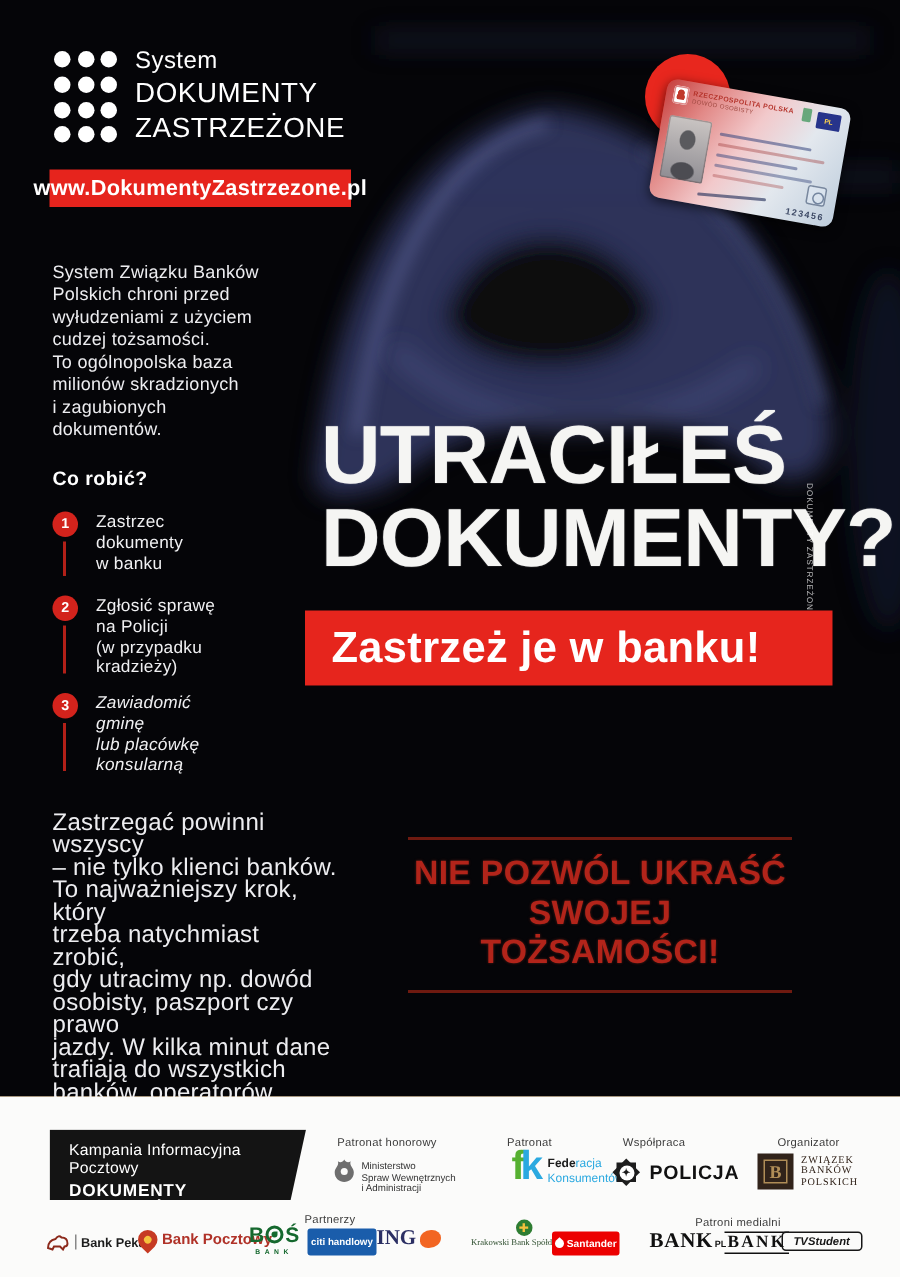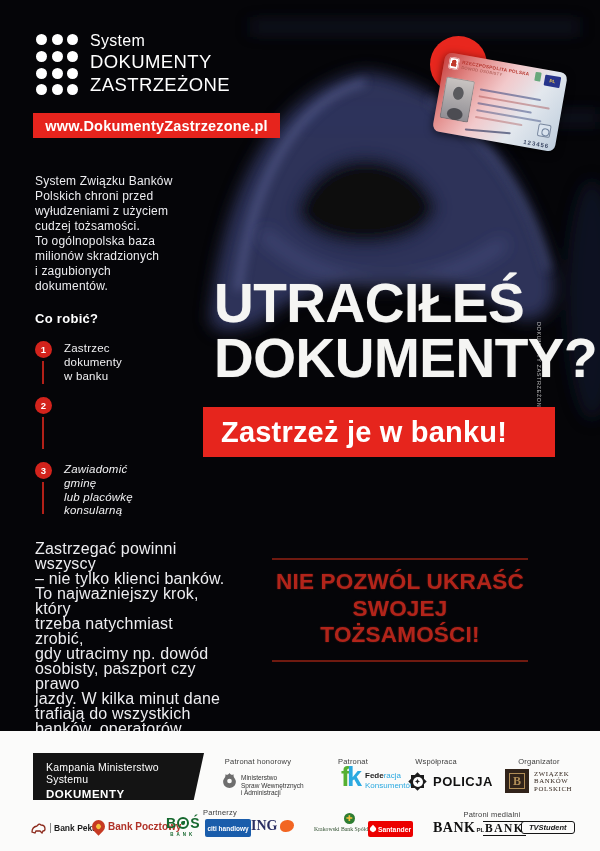--- a/index.html
+++ b/index.html
@@ -14,21 +14,21 @@
   .hoodsvg { position:absolute; left:0; top:0; z-index:0; }
 
   
   .logo-dots { position:absolute; left:36px; top:34px; width:44px; height:64px;
       display:grid; grid-template-columns:repeat(3,1fr); grid-template-rows:repeat(4,1fr); gap:3px; z-index:4; }
   .logo-dots i { display:block; width:11px; height:11px; border-radius:50%; background:#fff; }
   .logo-text { position:absolute; left:90px; top:33px; z-index:4; color:#fff; line-height:1; }
   .logo-text .l1 { font-size:16px; font-weight:400; letter-spacing:.3px; }
   .logo-text .l2, .logo-text .l3 { font-size:18.5px; font-weight:400; letter-spacing:.4px; margin-top:4px; }
 
-  .urlbar { position:absolute; left:33px; top:113px; width:247px; height:25px; background:#e6241d;
+  .urlbar { position:absolute; left:33px; top:113px; width:201px; height:25px; background:#e6241d;
       display:flex; align-items:center; justify-content:center; z-index:4; }
   .urlbar span { color:#fff; font-weight:700; font-size:14.5px; letter-spacing:.2px; }
 
   
   .red-circle { position:absolute; left:430px; top:36px; width:57px; height:57px; border-radius:50%;
       background:#e8271e; z-index:1; }
   .idcard { position:absolute; left:438px; top:62px; width:124px; height:80px; border-radius:7px;
       transform:rotate(10deg); z-index:2; overflow:hidden;
       background:linear-gradient(118deg,#c63f3d 0%,#e28a88 22%,#f2c9cb 45%,#e3e8ee 68%,#bfcedd 100%);
       box-shadow:0 2px 8px rgba(0,0,0,.6); }
@@ -243,20 +243,24 @@
     </div>
     <div class="step-line" style="top:361px; height:23px;"></div>
     <div class="step-text preline" style="top:342px;">Zastrzec
 dokumenty
 w banku</div>
 
     <div class="step-circle" style="left:35px; top:397px;">
       <span>2</span>
     </div>
     <div class="step-line" style="top:417px; height:32px;"></div>
+    <div class="step-text preline" style="top:398px;">Zgłosić sprawę
+na Policji
+(w przypadku
+kradzieży)</div>
 
     <div class="step-circle" style="left:35px; top:462px;">
       <span>3</span>
     </div>
     <div class="step-line" style="top:482px; height:32px;"></div>
     <div class="step-text preline" style="top:463px;font-style:italic;">Zawiadomić
 gminę
 lub placówkę
 konsularną</div>
 
@@ -284,21 +288,21 @@
 
     <div class="warning">
       <span class="preline">NIE POZWÓL UKRAŚĆ
 SWOJEJ TOŻSAMOŚCI!</span>
     </div>
   </div>
 
   <div class="footer">
 
     <div class="campaign">
-      <div class="c1">Kampania Ministerstwo Systemu</div>
+      <div class="c1">Kampania Informacyjna Pocztowy</div>
       <div class="c2">DOKUMENTY ZASTRZEŻONE</div>
     </div>
 
     <div class="flabel" style="left:258px; top:26px;">Patronat honorowy</div>
     <div class="flabel" style="left:353px; top:26px;">Patronat</div>
     <div class="flabel" style="left:436px; top:26px;">Współpraca</div>
     <div class="flabel" style="left:527px; top:26px;margin-left:12px;">Organizator</div>
 
     <div class="mswia">
       <svg width="15" height="17" viewBox="0 0 14 16">

